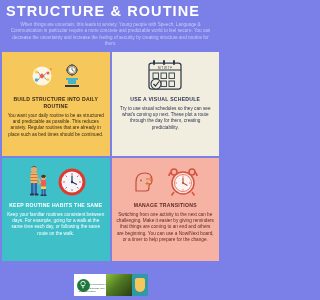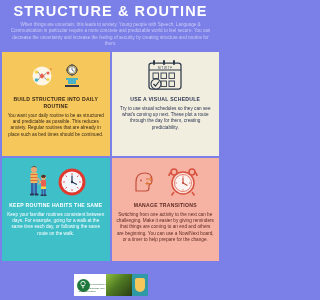--- a/index.html
+++ b/index.html
@@ -6,21 +6,21 @@
   body{
     width:221px;height:300px;overflow:hidden;
     background:#7b7fe8;
     font-family:"Liberation Sans", sans-serif;
   }
   .poster{position:relative;width:221px;height:300px;background:#7b7fe8;}
 
   
   .header{padding:3px 6px 0 6px;}
   .title{
-    text-align:center;color:#ffffff;font-weight:bold;
+    text-align:left;color:#ffffff;font-weight:bold;
     font-size:14.5px;letter-spacing:1.1px;line-height:15px;
     margin:1px 0 3px 0;
   }
   .intro{
     color:#c9cbf5;font-size:4.6px;line-height:6.4px;
     text-align:center;padding:0 4px;margin-bottom:4px;
   }
 
   
   .grid{

